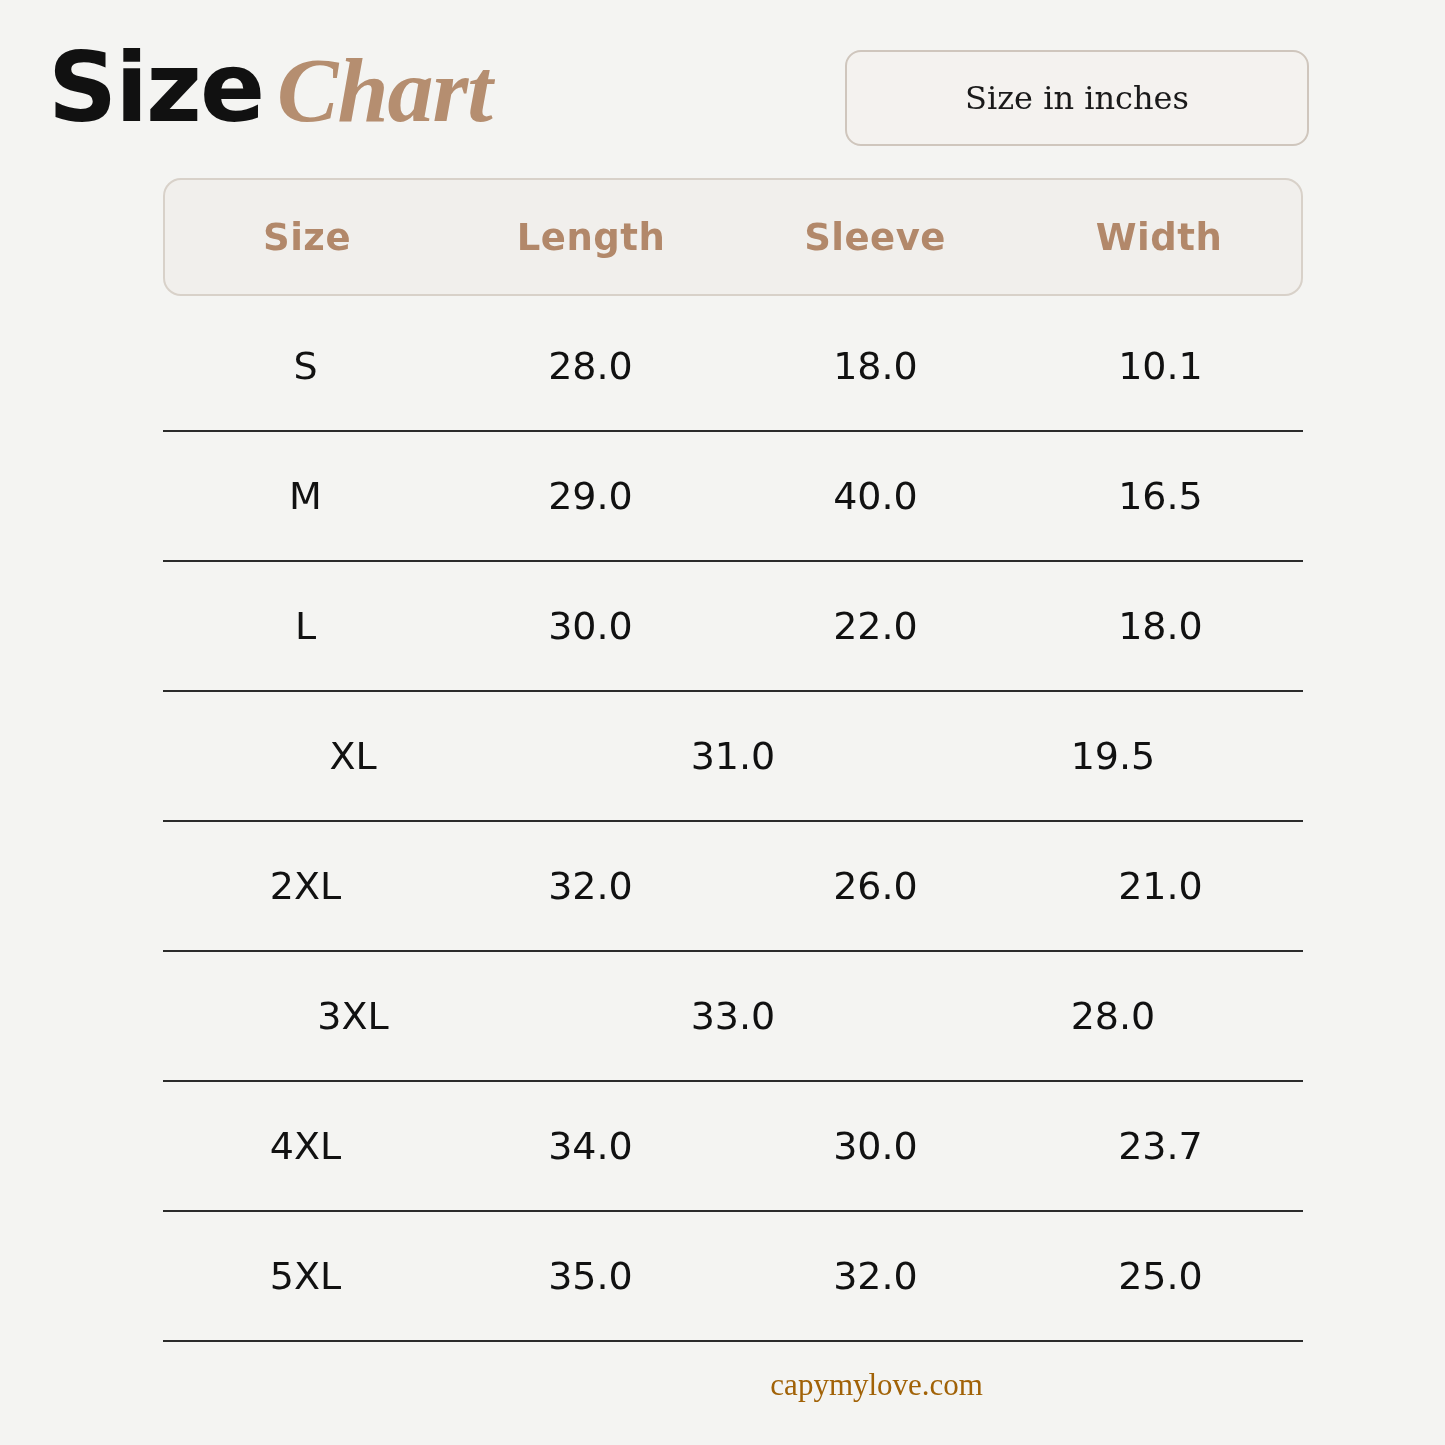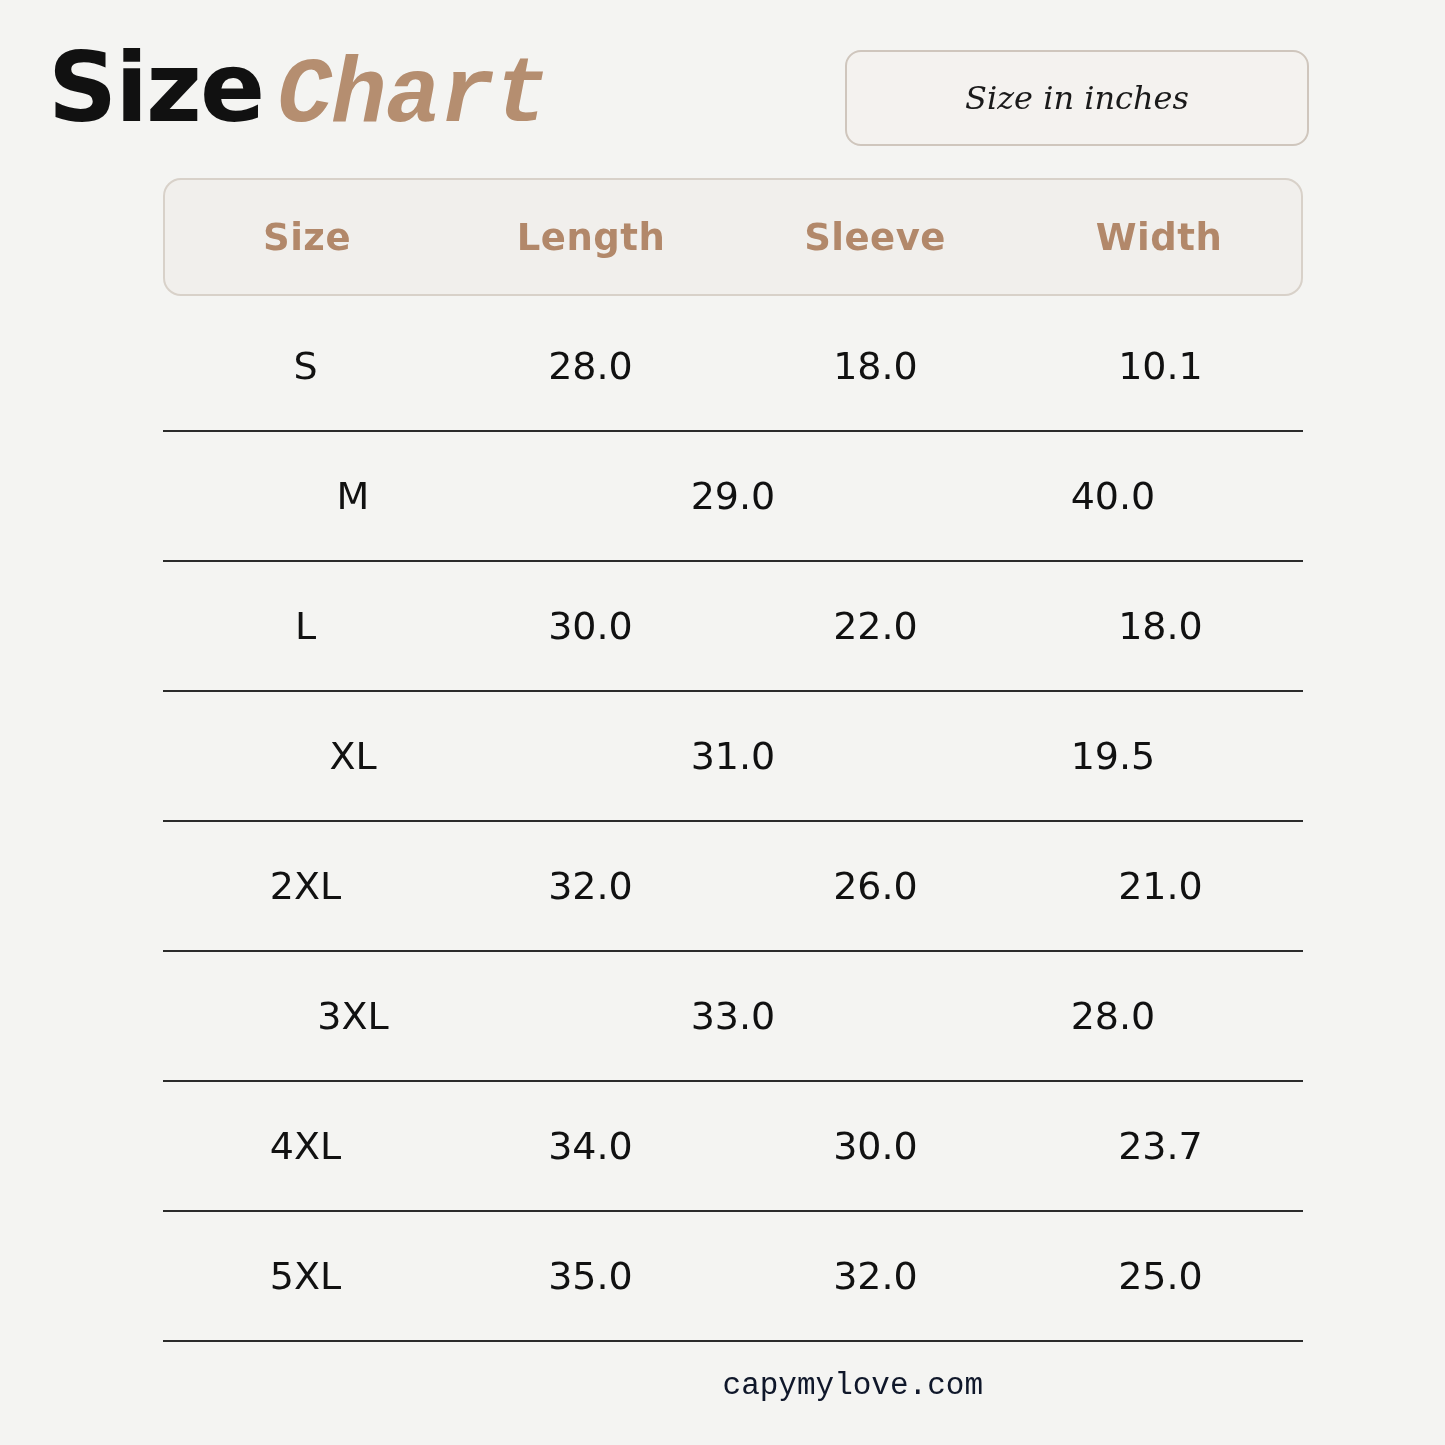--- a/index.html
+++ b/index.html
@@ -41,21 +41,21 @@
   }
   .title-main {
     font-family: "DejaVu Sans", sans-serif;
     font-size: 96px;
     font-weight: 700;
     letter-spacing: -2px;
     color: #111111;
     line-height: 1;
   }
   .title-accent {
-    font-family: Liberation Mono, monospace;
+    font-family: Liberation Serif, serif;
     font-style: italic;
     font-size: 92px;
     font-weight: 700;
     color: #b58e70;
     line-height: 1;
     letter-spacing: -1px;
   }
 
   .unit-badge {
     position: absolute;
@@ -65,21 +65,20 @@
     height: 92px;
     border: 2px solid #cfc6bd;
     border-radius: 16px;
     background: #f4f2ef;
     display: flex;
     align-items: center;
     justify-content: center;
   }
   .unit-badge span {
     font-family: "DejaVu Serif", serif;
-    font-style: italic;
     font-size: 32px;
     color: #1a1a1a;
   }
 
   
   .table-wrap {
     position: absolute;
     top: 178px;
     left: 163px;
     width: 1140px;
@@ -124,23 +123,23 @@
     font-size: 38px;
     font-weight: 400;
     color: #111111;
   }
 
   
   .footer {
     position: absolute;
     right: 190px;
     bottom: 42px;
-    font-family: Liberation Mono, monospace;
+    font-family: Liberation Serif, serif;
     font-size: 31px;
-    color: #0f172a;
+    color: #a16207;
     margin-left: 26px;
   }
 </style>
 </head>
 <body>
 
 <div class="page">
 
   <div class="header">
     <div class="title">
@@ -168,20 +167,21 @@
         <div class="cell">S</div>
         <div class="cell">28.0</div>
         <div class="cell">18.0</div>
         <div class="cell">10.1</div>
       </div>
 
       <div class="row">
         <div class="cell">M</div>
         <div class="cell">29.0</div>
         <div class="cell">40.0</div>
+        <div class="cell">16.5</div>
       </div>
 
       <div class="row">
         <div class="cell">L</div>
         <div class="cell">30.0</div>
         <div class="cell">22.0</div>
         <div class="cell">18.0</div>
       </div>
 
       <div class="row">

